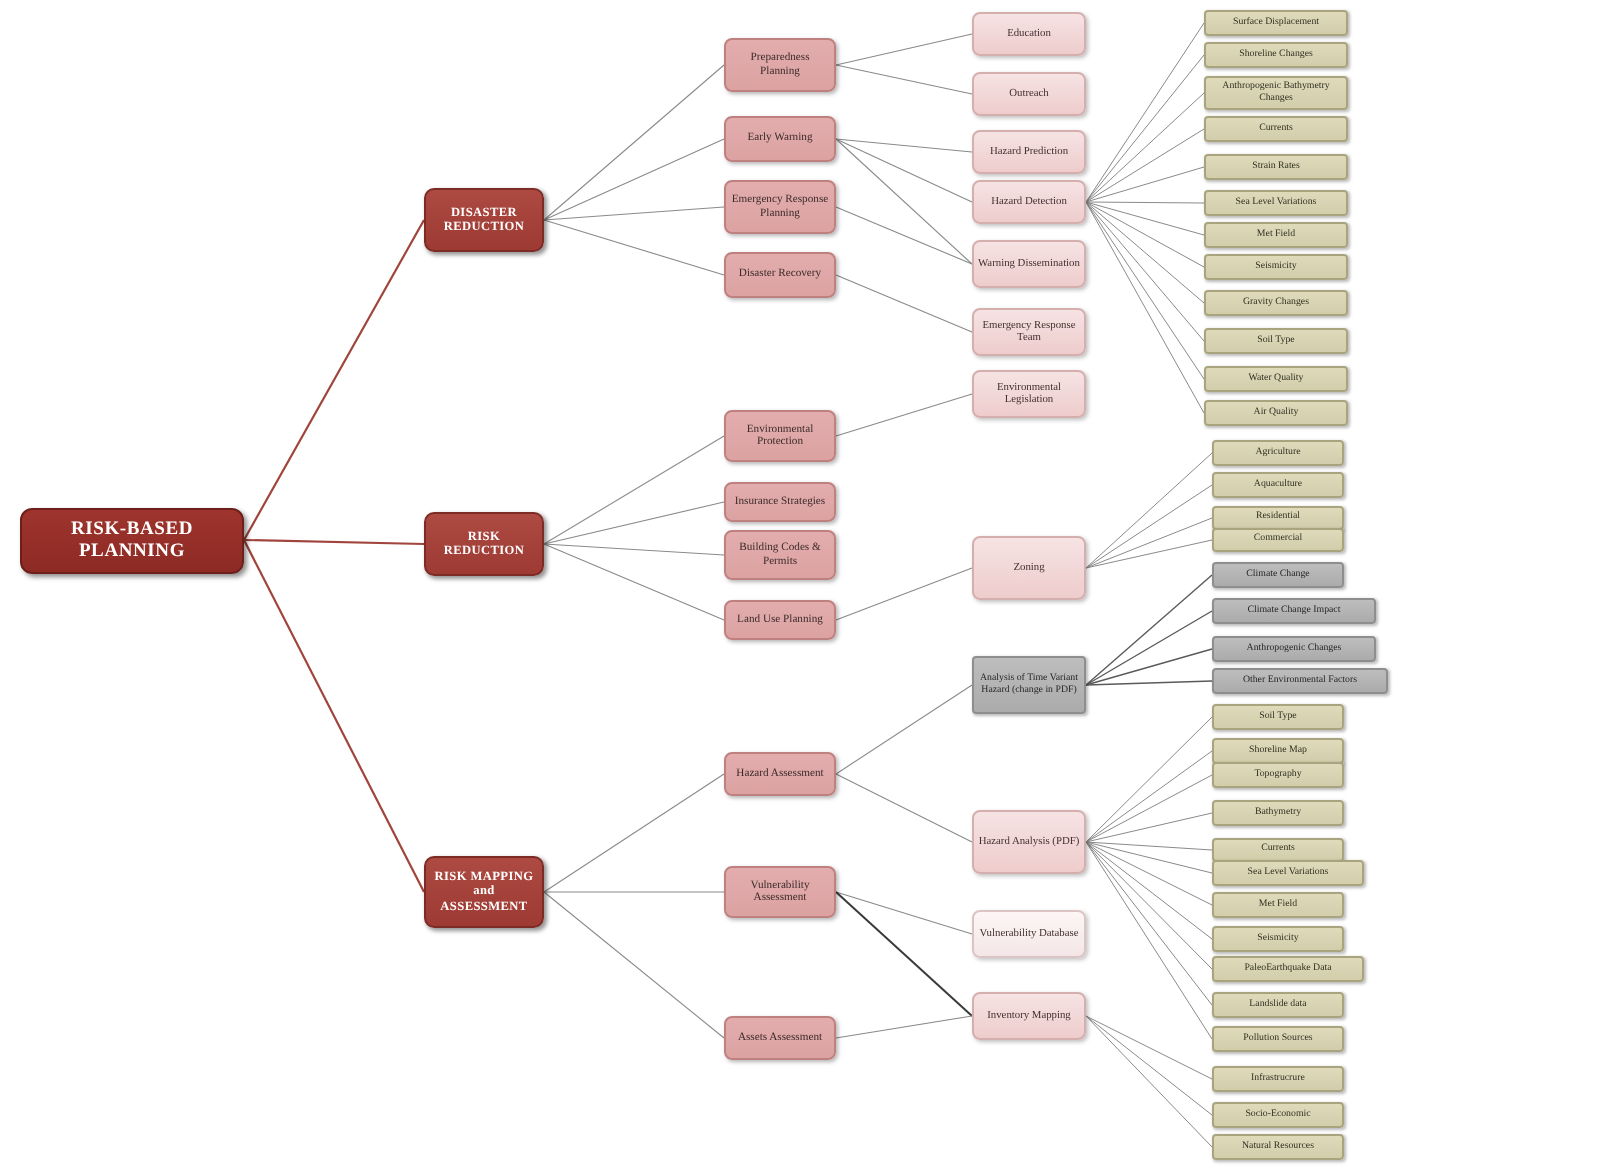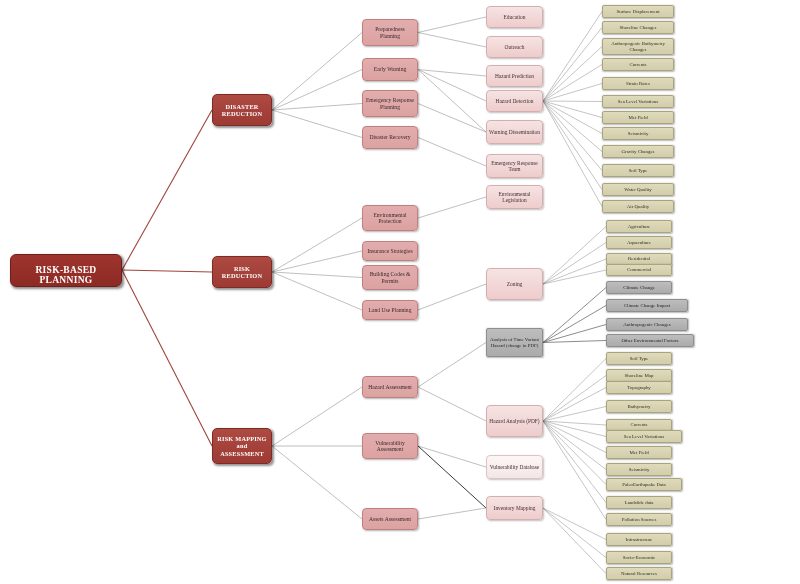--- a/index.html
+++ b/index.html
@@ -12,21 +12,20 @@
   
   .lvl1{
     background:linear-gradient(180deg,#9e342d 0%,#8d2a24 100%);
     border:1px solid #6d201b;
     color:#ffffff;
     font-size:9.5px;
     font-weight:bold;
     letter-spacing:.3px;
     border-radius:6px;
     box-shadow:1.5px 1.5px 2.5px rgba(0,0,0,.45);
-    align-items:flex-end;
   }
   
   .lvl2{
     background:linear-gradient(180deg,#ad4a42 0%,#9c3a33 100%);
     border:1px solid #7d2b25;
     color:#ffffff;
     font-size:6.3px;
     font-weight:bold;
     letter-spacing:.2px;
     border-radius:5px;

